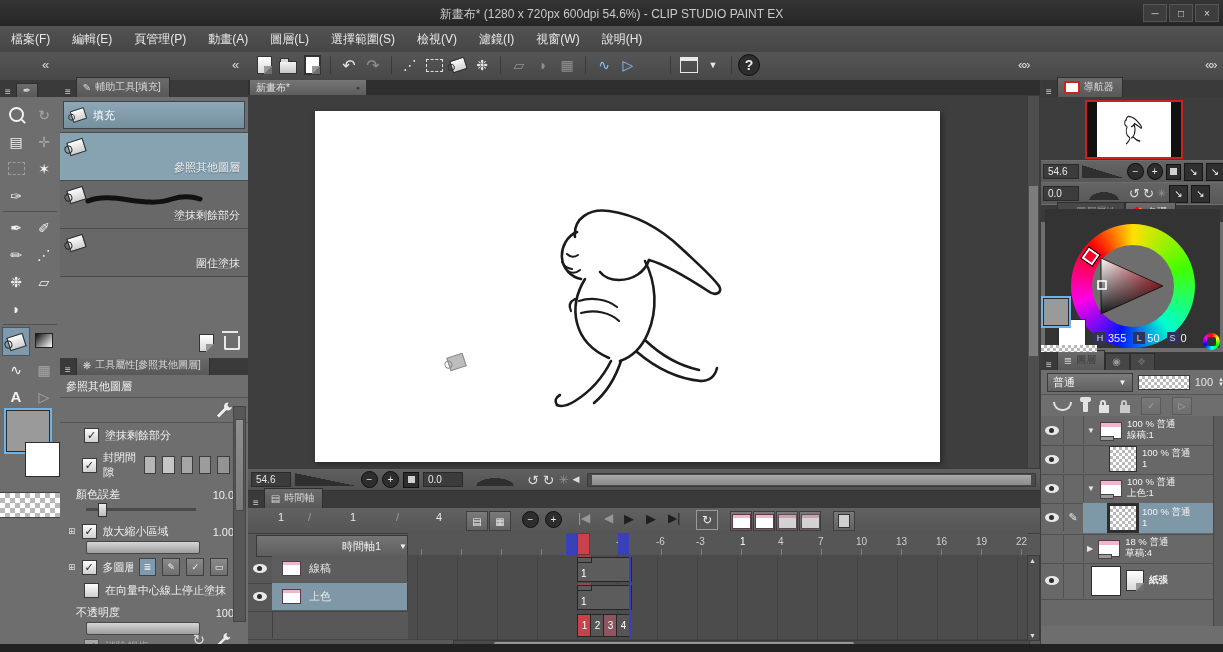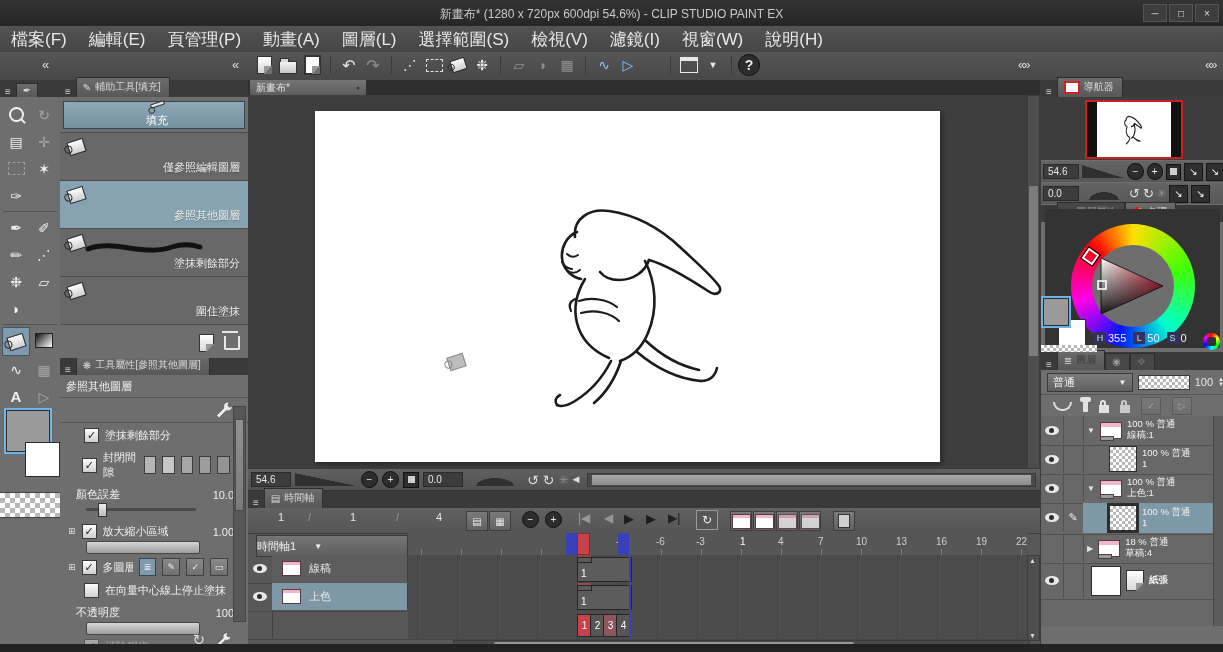--- a/index.html
+++ b/index.html
@@ -9,21 +9,21 @@
   .abs{position:absolute;}
   .g{color:#dcdcdc;line-height:1;}
   .dim{opacity:.42;}
   .hc{display:flex;align-items:center;}
   
   #titlebar{left:0;top:0;width:1223px;height:26px;background:linear-gradient(#343434,#262626);}
   #titlebar .title{position:absolute;left:0;right:0;top:6px;text-align:center;color:#c9c9c9;font-size:12px;}
   .winbtn{width:22px;height:16px;margin-left:2px;background:#3d3d3d;border:1px solid #555;
           color:#ddd;font-size:10px;display:flex;align-items:center;justify-content:center;}
   #menubar{left:0;top:26px;width:1223px;height:26px;background:linear-gradient(#535353,#464646);border-bottom:1px solid #2e2e2e;display:flex;align-items:center;}
-  .menu-item{padding:0 11px;color:#e8e8e8;font-size:17px;height:100%;display:flex;align-items:center;cursor:default;}
+  .menu-item{padding:0 11px;color:#e8e8e8;font-size:12px;height:100%;display:flex;align-items:center;cursor:default;}
   
   #cmdbar{left:0;top:52px;width:1223px;height:28px;background:linear-gradient(#565656,#484848);border-bottom:1px solid #2b2b2b;}
   .cmdicon{width:24px;height:22px;display:inline-flex;align-items:center;justify-content:center;color:#e8e8e8;font-size:14px;}
   .csep{display:inline-block;width:1px;height:18px;background:#3a3a3a;margin:0 6px;vertical-align:middle;}
   .paper{width:13px;height:16px;background:linear-gradient(#fff,#d8d8d8);border:1px solid #333;position:relative;}
   .paper:after{content:"";position:absolute;right:-1px;bottom:-1px;border:4px solid #6e6e6e;border-left-color:#999;border-top-color:#999;}
   .folderic{width:16px;height:11px;background:linear-gradient(#f2f2f2,#c8c8c8);border:1px solid #333;position:relative;margin-top:4px;}
   .folderic:before{content:"";position:absolute;left:0;top:-4px;width:7px;height:3px;background:#d8d8d8;border:1px solid #333;border-bottom:none;}
   .blue{color:#86c2ff;}
   
@@ -41,21 +41,21 @@
   .mag:after{content:"";position:absolute;width:6px;height:2px;background:#f2f2f2;transform:rotate(45deg);left:9px;top:11px;}
   .marquee{width:15px;height:11px;border:1px dashed #e0e0e0;}
   .gradbox{width:16px;height:13px;border:1px solid #222;background:linear-gradient(135deg,#111,#fff);}
   .bucket{width:15px;height:12px;background:linear-gradient(#fcfcfc,#cfcfcf);border:1px solid #2c2c2c;transform:rotate(-18deg);position:relative;}
   .bucket:before{content:"";position:absolute;left:-5px;top:2px;width:6px;height:6px;border:1.5px solid #2c2c2c;border-radius:50%;}
   .swatch{border:1px solid #2c2c2c;}
   .checker{background:repeating-conic-gradient(#b9b9b9 0 25%,#fff 0 50%) 0 0/10px 10px;}
   .checker-sm{background:repeating-conic-gradient(#b9b9b9 0 25%,#fff 0 50%) 0 0/6px 6px;}
   
   #subtool{left:60px;top:80px;width:188px;height:278px;background:#6e6e6e;border-right:1px solid #3c3c3c;}
-  .st-group{margin:4px 3px 0 3px;height:26px;background:linear-gradient(#8fa8b8,#74909f);border:1px solid #36454f;display:flex;align-items:center;gap:6px;padding-left:6px;color:#fff;flex-direction:column;}
+  .st-group{margin:4px 3px 0 3px;height:26px;background:linear-gradient(#8fa8b8,#74909f);border:1px solid #36454f;display:flex;align-items:center;gap:6px;padding-left:6px;color:#fff;}
   .st-item{height:47px;border-bottom:1px solid #4c4c4c;position:relative;background:#686868;}
   .st-item.sel{background:#87a2b1;}
   .st-item .bucket{position:absolute;left:8px;top:7px;}
   .st-label{position:absolute;right:8px;bottom:5px;font-size:11px;color:#f2f2f2;text-shadow:0 1px 1px #00000055;}
   .trash{width:12px;height:12px;border:2px solid #e8e8e8;border-top:none;border-radius:0 0 2px 2px;position:relative;}
   .trash:before{content:"";position:absolute;left:-4px;top:-5px;width:16px;height:2px;background:#e8e8e8;}
   
   #toolprop{left:60px;top:358px;width:188px;height:294px;background:#6e6e6e;border-right:1px solid #3c3c3c;overflow:hidden;}
   .tp-title{height:22px;display:flex;align-items:center;padding-left:6px;color:#f2f2f2;font-size:11px;border-bottom:1px solid #555;}
   .cb{width:13px;height:13px;background:linear-gradient(#fdfdfd,#cfcfcf);border:1px solid #3a3a3a;display:inline-flex;align-items:center;justify-content:center;color:#222;font-size:11px;flex:none;}
@@ -82,21 +82,21 @@
   .roundbtn{width:15px;height:15px;border-radius:50%;background:#2d2d2d;border:1px solid #111;color:#eee;font-size:10px;display:inline-flex;align-items:center;justify-content:center;}
   .fitbox{width:14px;height:14px;background:#2d2d2d;border:1px solid #111;display:inline-flex;align-items:center;justify-content:center;}
   .fitbox i{width:7px;height:7px;background:#cfcfcf;display:block;}
   .htrack{flex:1;height:12px;margin:0 4px;background:#4a4a4a;border:1px solid #3a3a3a;position:relative;}
   .hthumb{position:absolute;top:1px;bottom:1px;background:linear-gradient(#a9a9a9,#8b8b8b);}
   
   #timeline{left:248px;top:490px;width:792px;height:162px;background:#585858;border-top:1px solid #333;}
   #tl-controls{position:absolute;left:0;top:17px;width:792px;height:25px;background:linear-gradient(#616161,#555);border-bottom:1px solid #3e3e3e;}
   .tlc{position:absolute;top:3px;color:#e8e8e8;font-size:11px;}
   .tlicon{width:20px;height:18px;background:linear-gradient(#7a7a7a,#636363);border:1px solid #3e3e3e;display:inline-flex;align-items:center;justify-content:center;font-size:10px;color:#f0d8e4;}
-  #tl-name{position:absolute;left:8px;top:44px;width:150px;height:20px;background:linear-gradient(#757575,#5e5e5e);border:1px solid #3a3a3a;display:flex;align-items:center;justify-content:flex-start;gap:18px;color:#f2f2f2;}
+  #tl-name{position:absolute;left:8px;top:44px;width:150px;height:20px;background:linear-gradient(#757575,#5e5e5e);border:1px solid #3a3a3a;display:flex;align-items:center;justify-content:flex-end;gap:18px;color:#f2f2f2;}
   .track{position:absolute;left:0;width:792px;height:28px;border-bottom:1px solid #454545;}
   .track .lbl{position:absolute;left:24px;top:0;width:136px;height:27px;display:flex;align-items:center;gap:8px;padding-left:10px;box-sizing:border-box;background:#5d5d5d;border-right:1px solid #404040;}
   .track.sel .lbl{background:#7e98a8;}
   .eyecol{position:absolute;left:0;top:0;width:24px;height:27px;display:flex;align-items:center;justify-content:center;border-right:1px solid #404040;}
   .eye{width:14px;height:9px;border-radius:50%;background:#e8e8e8;position:relative;}
   .eye:after{content:"";position:absolute;left:4px;top:2px;width:5px;height:5px;background:#2e2e2e;border-radius:50%;}
   .celicon{width:17px;height:13px;background:#fff;border:1px solid #5a3a48;position:relative;flex:none;}
   .celicon:before{content:"";position:absolute;left:0;right:0;top:0;height:3px;background:#efb6cc;}
   .frames{position:absolute;left:160px;top:0;right:12px;bottom:0;background:#4c4c4c;
           background-image:repeating-linear-gradient(to right,#424242 0 1px,transparent 1px 40px);background-position:9px 0;}
@@ -278,24 +278,20 @@
       <span class="tab">
           <span>✎</span>
           <span>輔助工具[填充]</span>
         </span>
     </div>
     <div class="st-group">
       <span class="bucket" style="transform:rotate(-18deg) scale(.85);"></span>
       <span>填充</span>
     </div>
     <div style="margin-top:3px;border-top:1px solid #4c4c4c;">
-      <div class="st-item">
-        <span class="bucket"></span>
-        <span class="st-label">僅參照編輯圖層</span>
-      </div>
       <div class="st-item sel">
         <span class="bucket"></span>
         <span class="st-label">參照其他圖層</span>
       </div>
       <div class="st-item">
         <span class="bucket"></span>
         <svg width="120" height="22" style="position:absolute;left:24px;top:8px;">
           <path d="M4,12 C30,2 60,20 88,10 C100,6 110,8 116,10" fill="none" stroke="#111" stroke-width="5" stroke-linecap="round"></path>
         </svg>
         <span class="st-label">塗抹剩餘部分</span>

